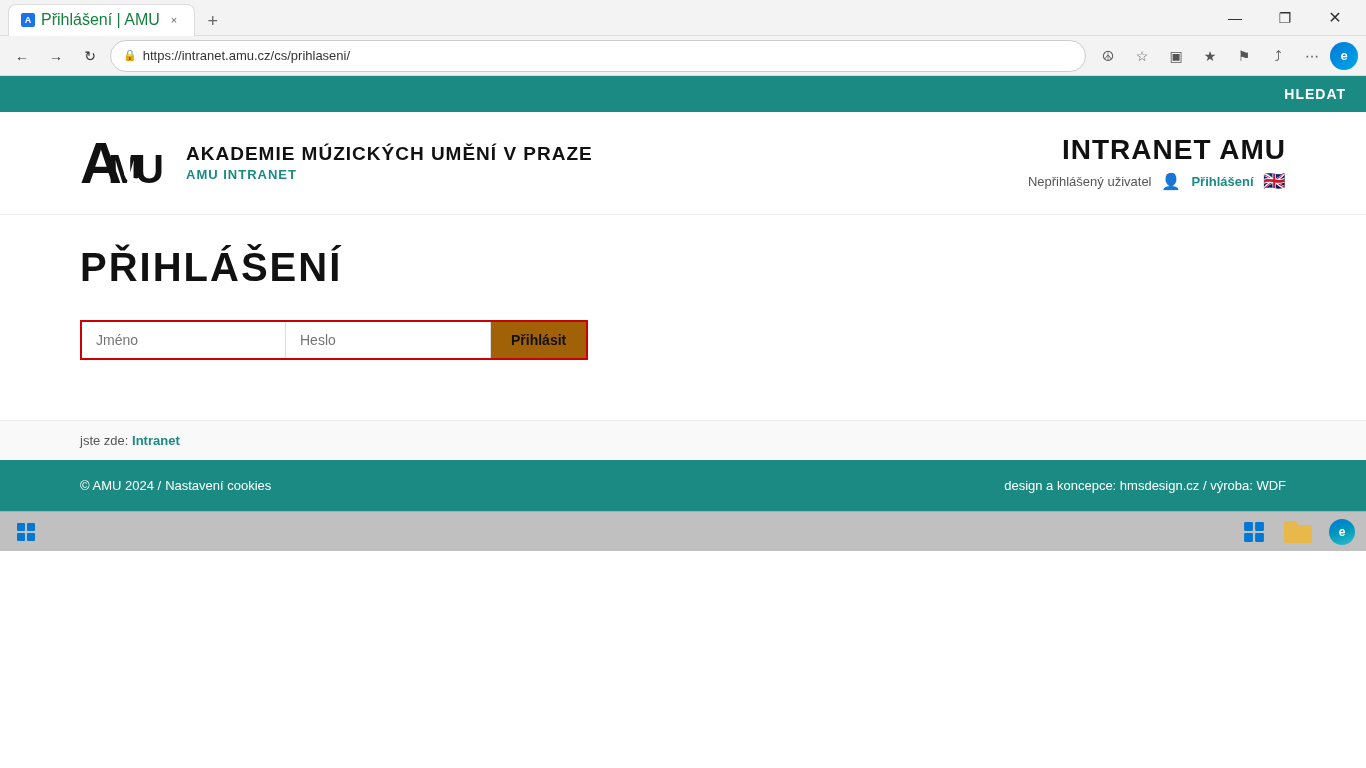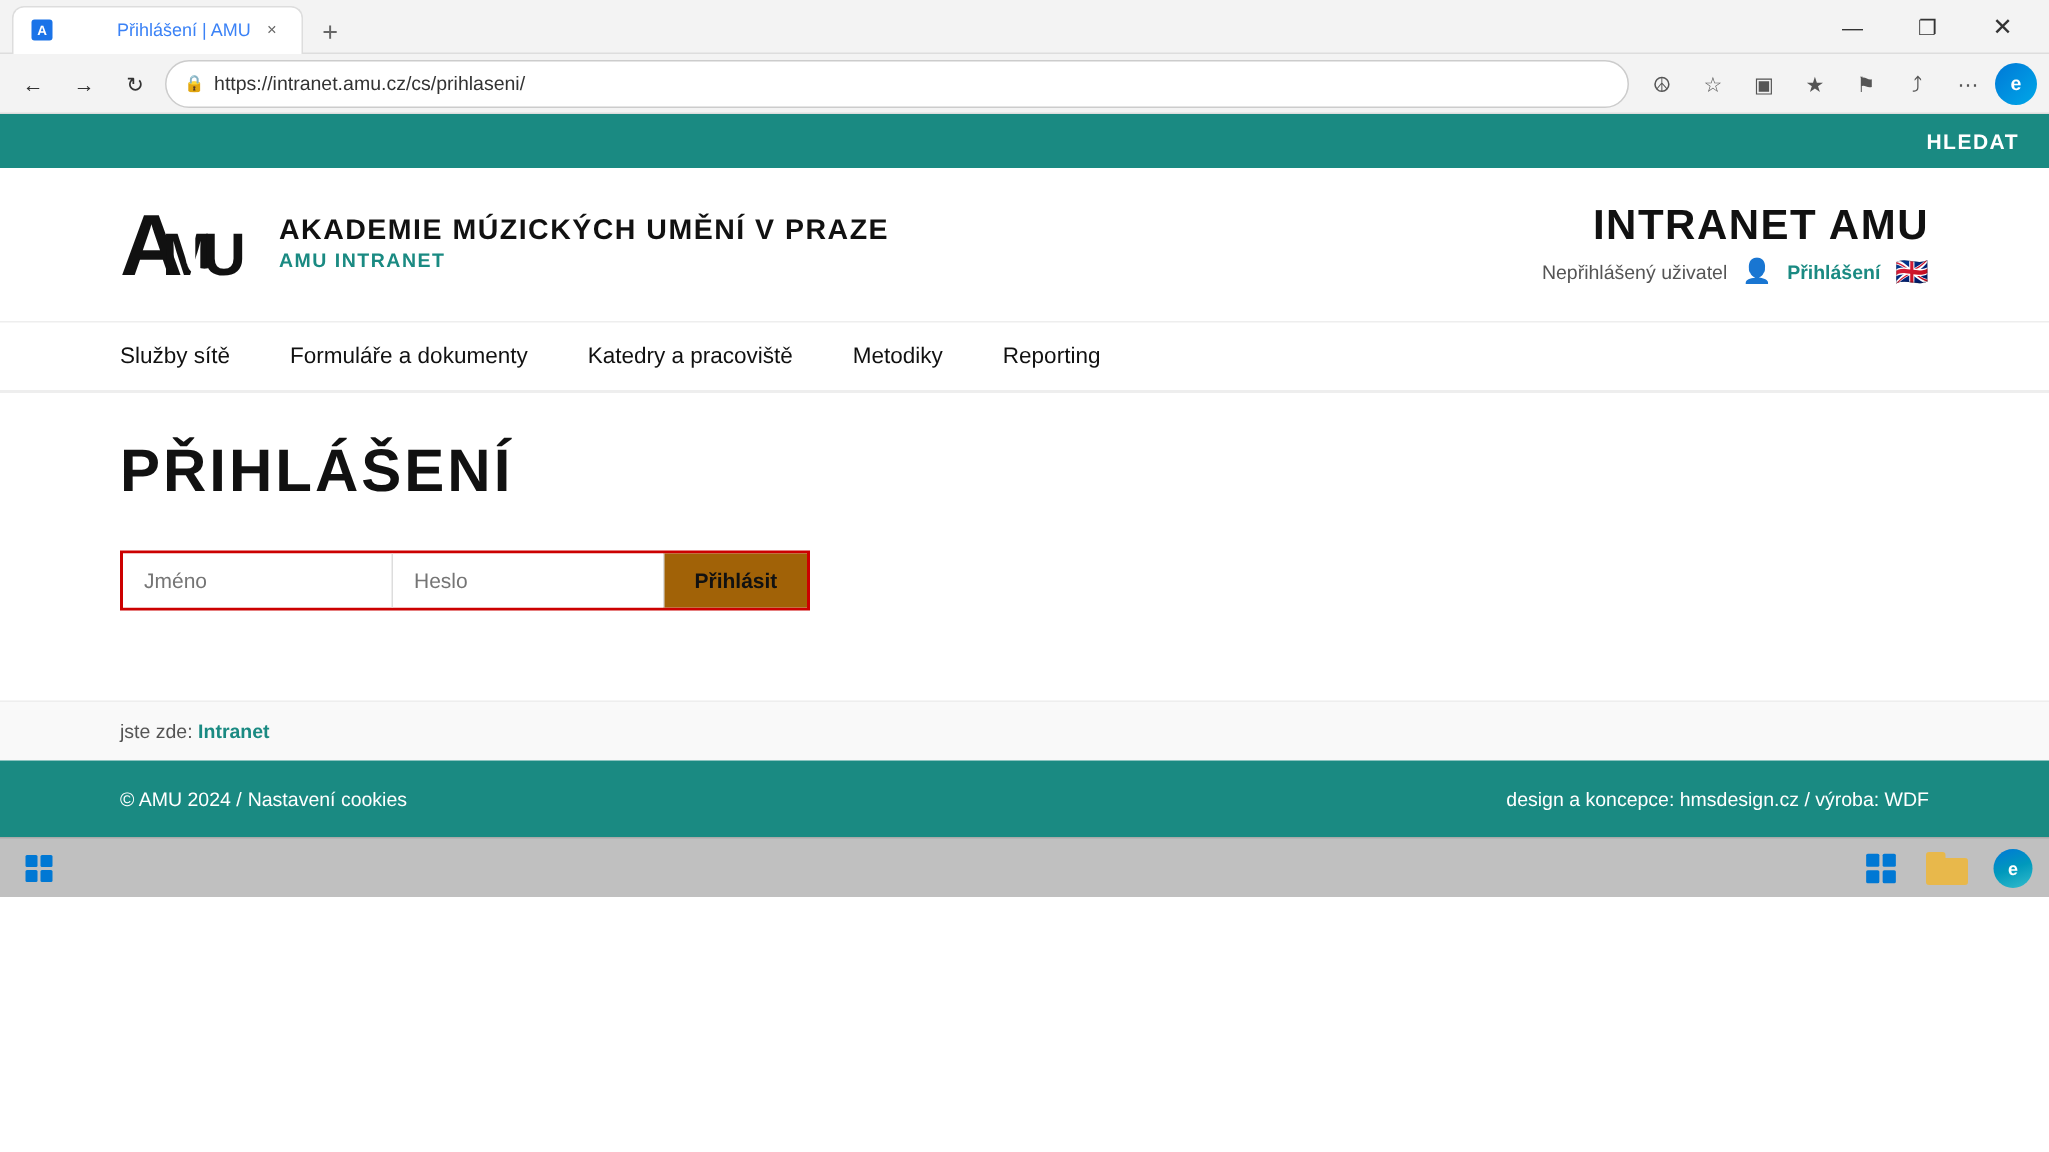--- a/index.html
+++ b/index.html
@@ -40,21 +40,21 @@
       height: 14px;
       background: #1a73e8;
       border-radius: 2px;
       display: inline-flex;
       align-items: center;
       justify-content: center;
       color: white;
       font-size: 9px;
       font-weight: bold;
     }
-    .browser-tab .tab-title { flex: 1; font-size: 12px; color: #3b82f6; margin-left: 37px; }
+    .browser-tab .tab-title { flex: 1; font-size: 16px; color: #15803d; }
     .browser-tab .tab-close {
       width: 16px; height: 16px;
       display: flex; align-items: center; justify-content: center;
       border-radius: 50%; cursor: pointer; font-size: 11px; color: #666;
     }
     .browser-new-tab {
       width: 28px; height: 28px;
       display: flex; align-items: center; justify-content: center;
       font-size: 18px; color: #666; cursor: pointer; margin-left: 4px;
     }
@@ -236,21 +236,21 @@
       display: inline-flex;
       align-items: stretch;
       margin-bottom: 30px;
     }
     .login-input {
       padding: 10px 14px;
       font-size: 14px;
       border: none;
       outline: none;
       color: #999;
-      width: 180px;
+      width: 204px;
       border-right: 1px solid #ddd;
     }
     .login-input:last-of-type {
       border-right: none;
     }
     .login-btn {
       padding: 10px 20px;
       background: #a16207;
       border: none;
       border-left: 1px solid #ddd;
@@ -443,39 +443,20 @@
         <div class="intranet-title">INTRANET AMU</div>
         <div class="header-user-area">
           <span class="neprihlaseny">Nepřihlášený uživatel</span>
           <span style="font-size:16px;">👤</span>
           <span class="prihlaseni-link">Přihlášení</span>
           <span style="font-size:18px; cursor:pointer;">🇬🇧</span>
         </div>
       </div>
     </div>
 
-    <nav class="main-nav">
-      <ul>
-        <li>
-          <a>Služby sítě</a>
-        </li>
-        <li>
-          <a>Formuláře a dokumenty</a>
-        </li>
-        <li>
-          <a>Katedry a pracoviště</a>
-        </li>
-        <li>
-          <a>Metodiky</a>
-        </li>
-        <li>
-          <a>Reporting</a>
-        </li>
-      </ul>
-    </nav>
 
     <div class="page-content">
       <h1 class="page-title">PŘIHLÁŠENÍ</h1>
 
       <div class="login-form-box">
         <input class="login-input" type="text" placeholder="Jméno" style="">
         <input class="login-input" type="password" placeholder="Heslo" style="">
         <button class="login-btn">Přihlásit</button>
       </div>
     </div>

